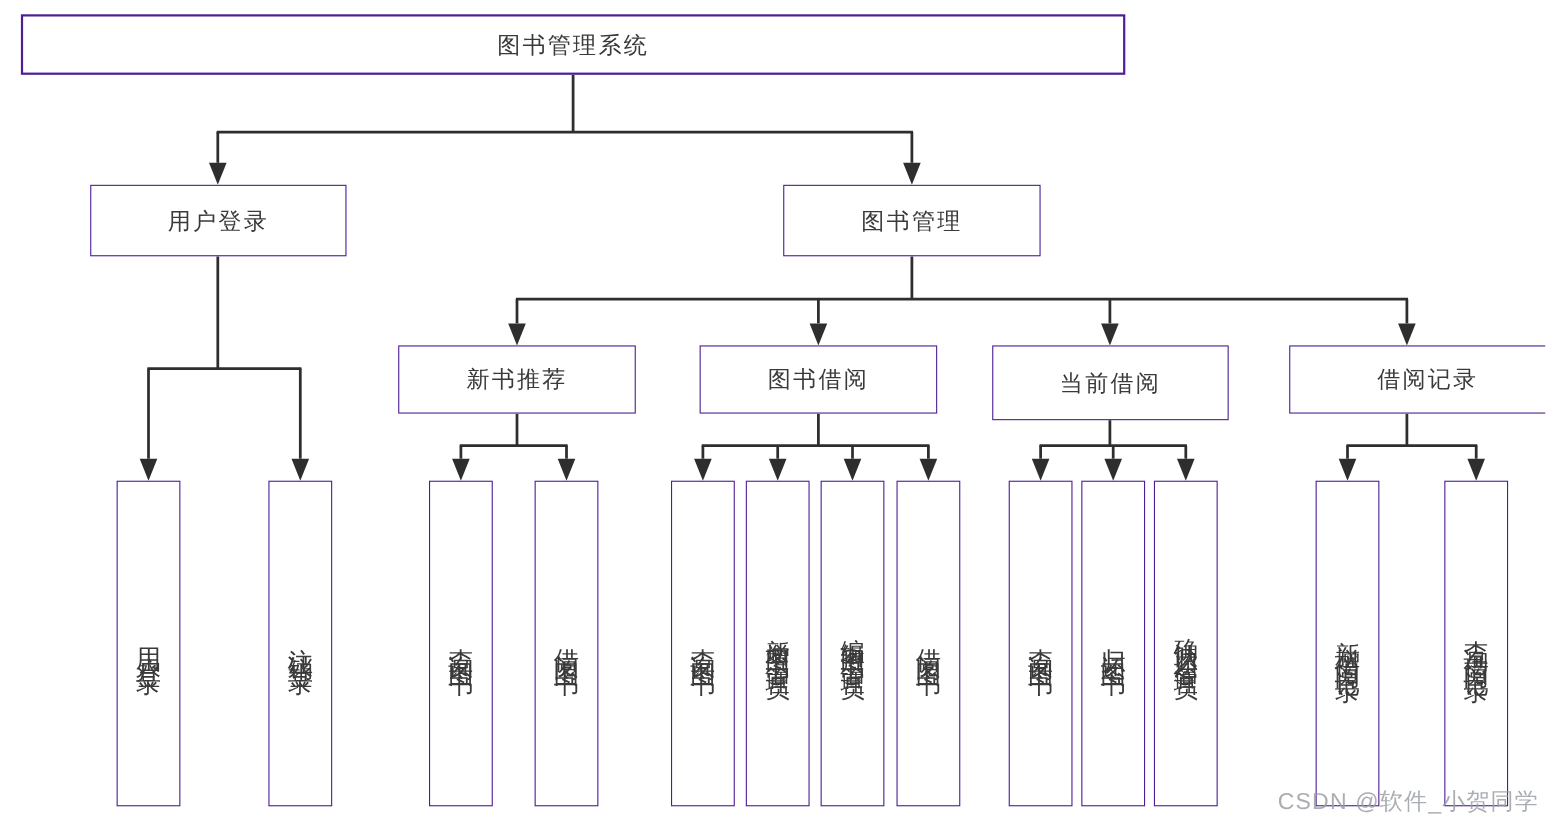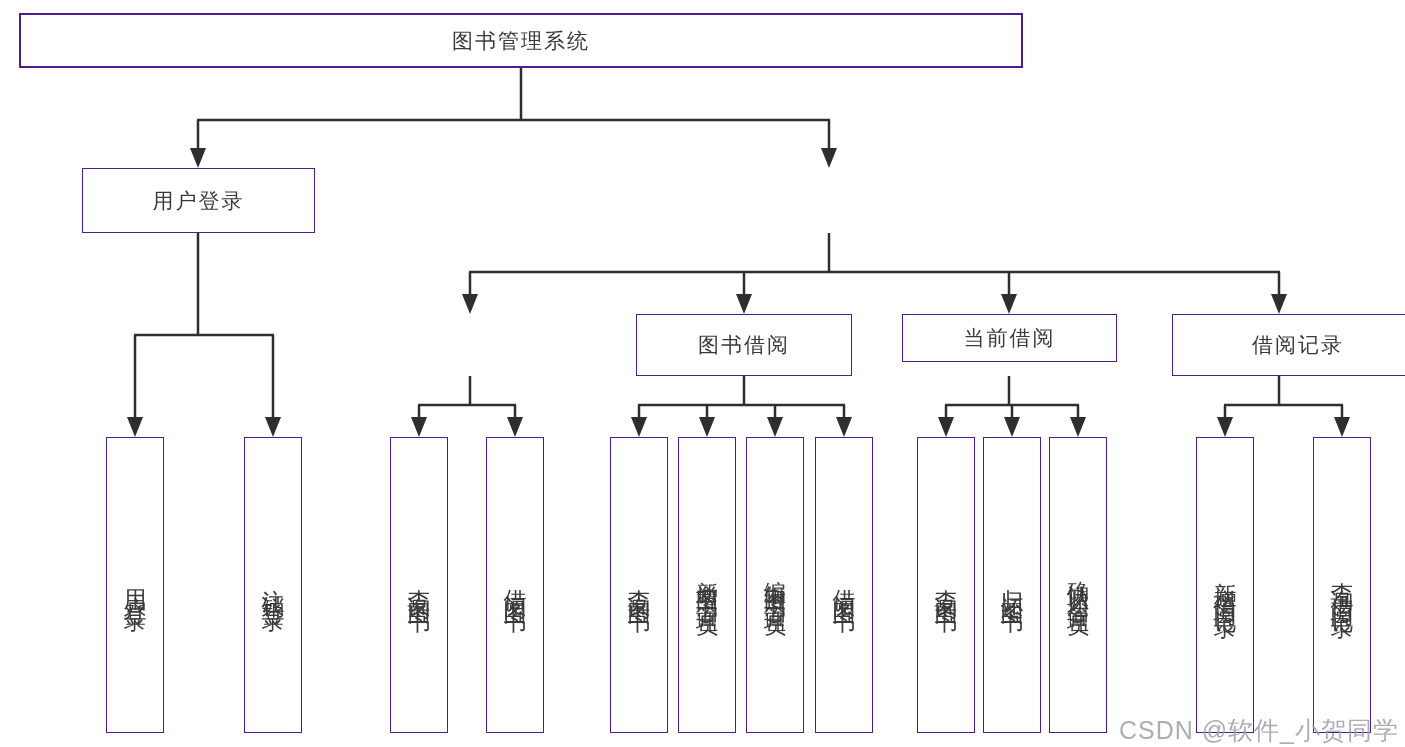--- a/index.html
+++ b/index.html
@@ -32,21 +32,21 @@
     white-space:nowrap;
   }
   .leaf.long{font-size:22px;}
   .leaf.long .vtext{letter-spacing:5px;}
   #wires{position:absolute;left:0;top:0;z-index:1;}
   .node{z-index:2;}
   #watermark{
     position:absolute;
     right:6px;top:714px;
     z-index:5;
-    font-size:25px;
+    font-size:21px;
     color:rgba(155,160,166,0.85);
     letter-spacing:1px;
     white-space:nowrap;
   }
   svg line{stroke:#2e2e2e;stroke-width:2.5;}
   svg polygon{fill:#2e2e2e;}
 </style>
 </head>
 <body>
 
@@ -114,25 +114,31 @@
     <polygon points="1334,417 1350,417 1342,437"></polygon>
   </svg>
 
   <div class="node root" style="left:19px;top:13px;width:1004px;height:55px;">
     <span>图书管理系统</span>
   </div>
 
   <div class="node lvl" style="left:82px;top:168px;width:233px;height:65px;">
     <span>用户登录</span>
   </div>
+  <div class="node lvl" style="left:712px;top:168px;width:234px;height:65px;">
+    <span>图书管理</span>
+  </div>
 
+  <div class="node lvl" style="left:362px;top:314px;width:216px;height:62px;">
+    <span>新书推荐</span>
+  </div>
   <div class="node lvl" style="left:636px;top:314px;width:216px;height:62px;align-items:center;">
     <span>图书借阅</span>
   </div>
-  <div class="node lvl" style="left:902px;top:314px;width:215px;height:48px;">
+  <div class="node lvl" style="left:902px;top:314px;width:215px;height:68px;">
     <span>当前借阅</span>
   </div>
   <div class="node lvl" style="left:1172px;top:314px;width:252px;height:62px;">
     <span>借阅记录</span>
   </div>
 
   <div class="node leaf" style="left:106px;top:437px;width:58px;height:296px;">
     <span class="vtext">用户登录</span>
   </div>
   <div class="node leaf" style="left:244px;top:437px;width:58px;height:296px;">

